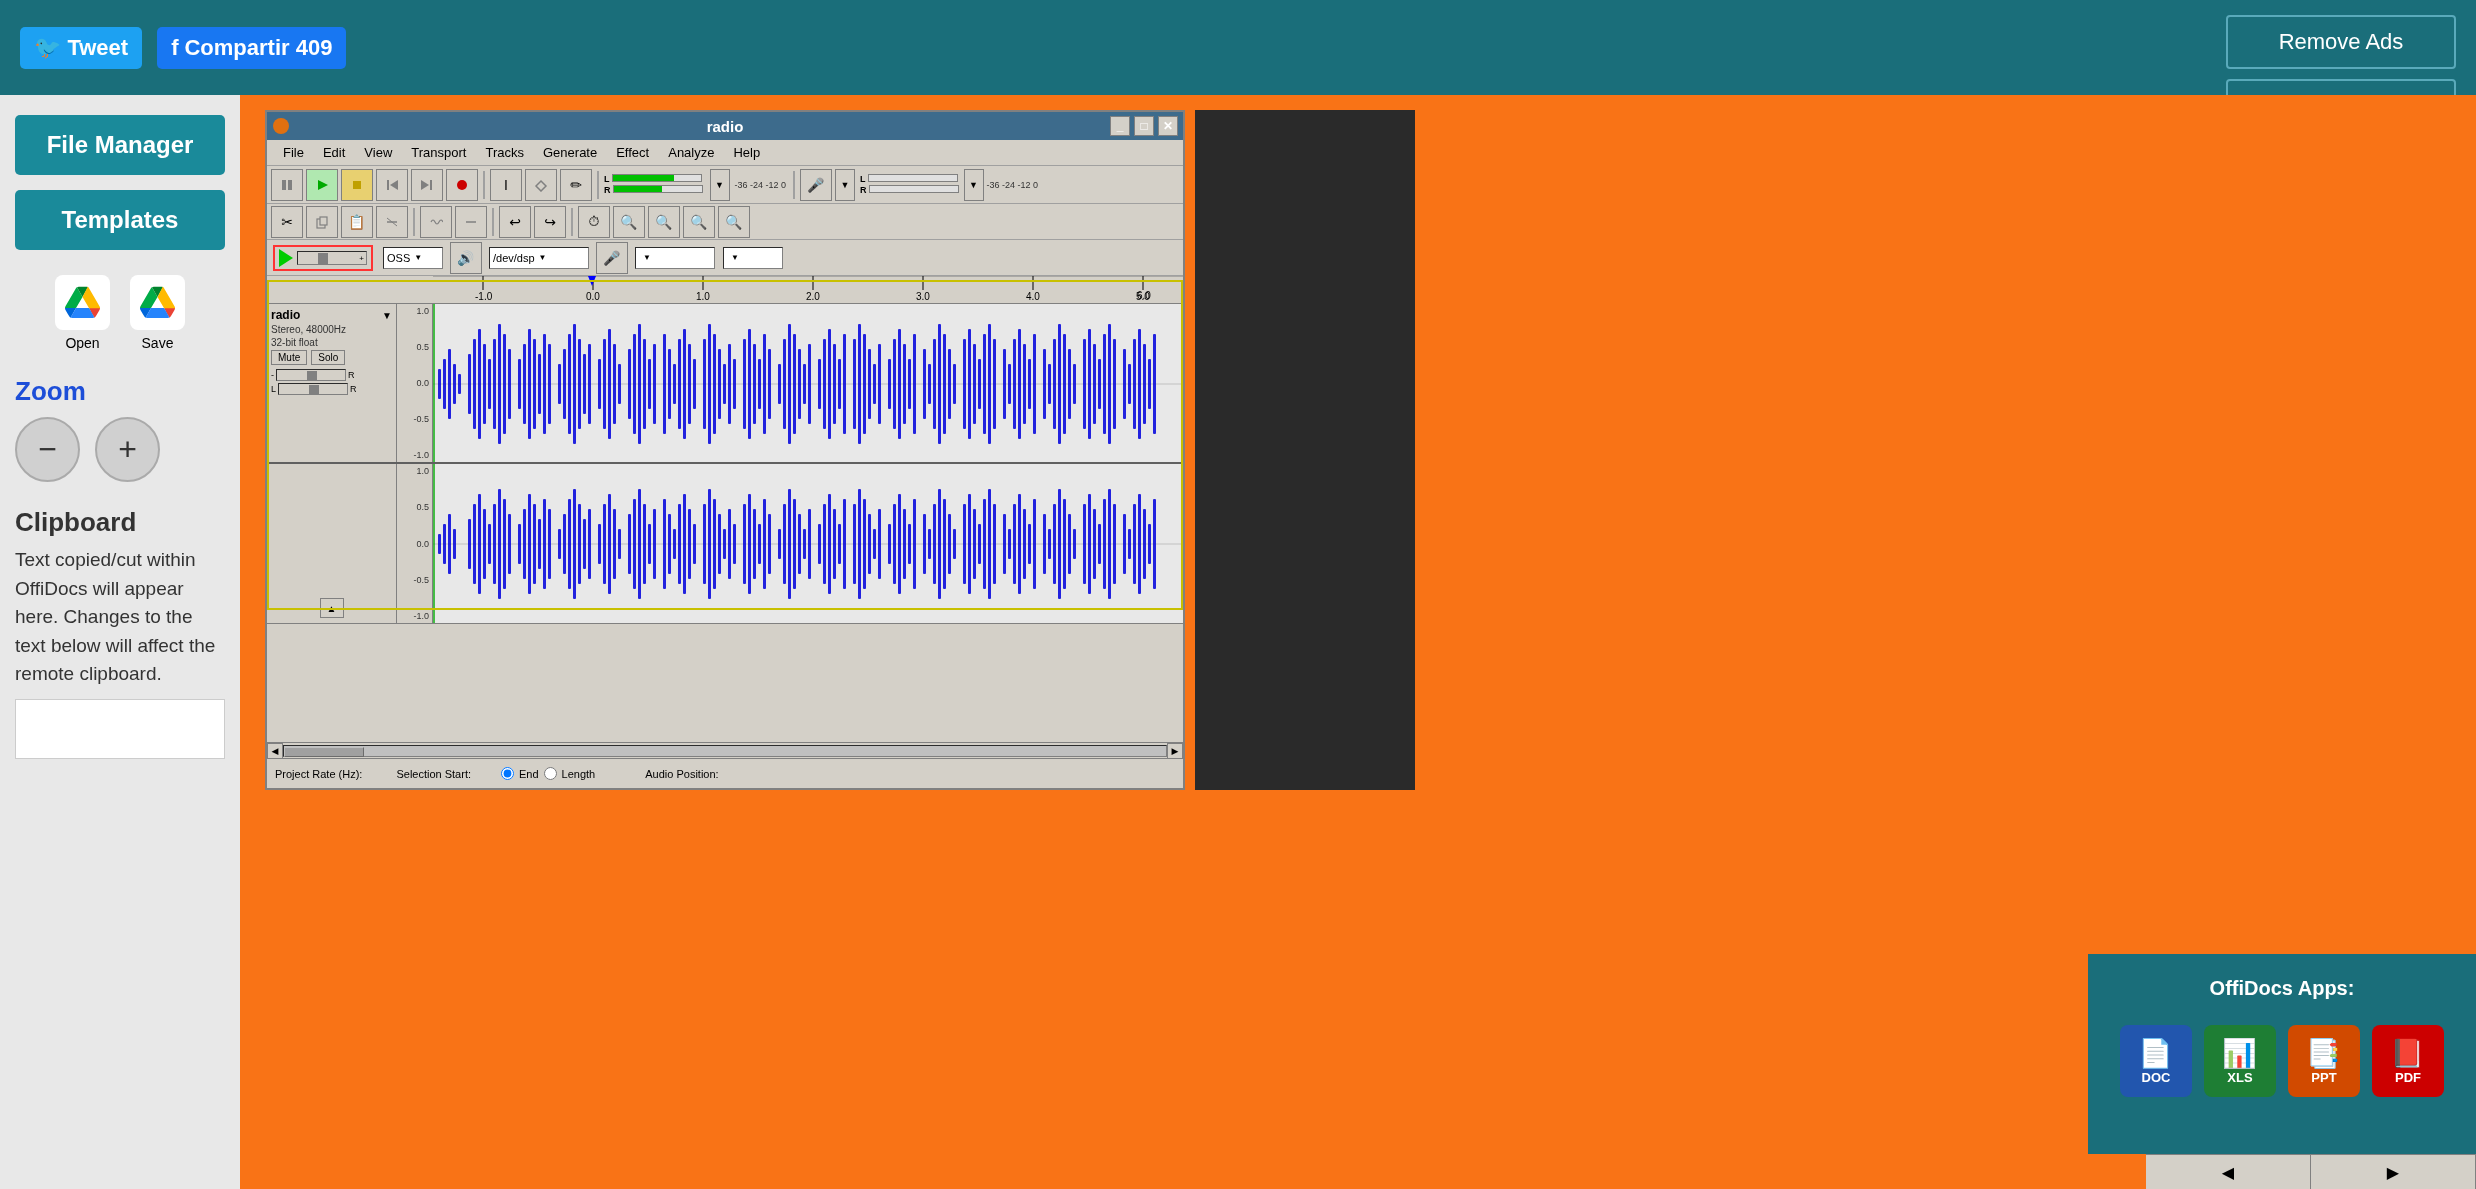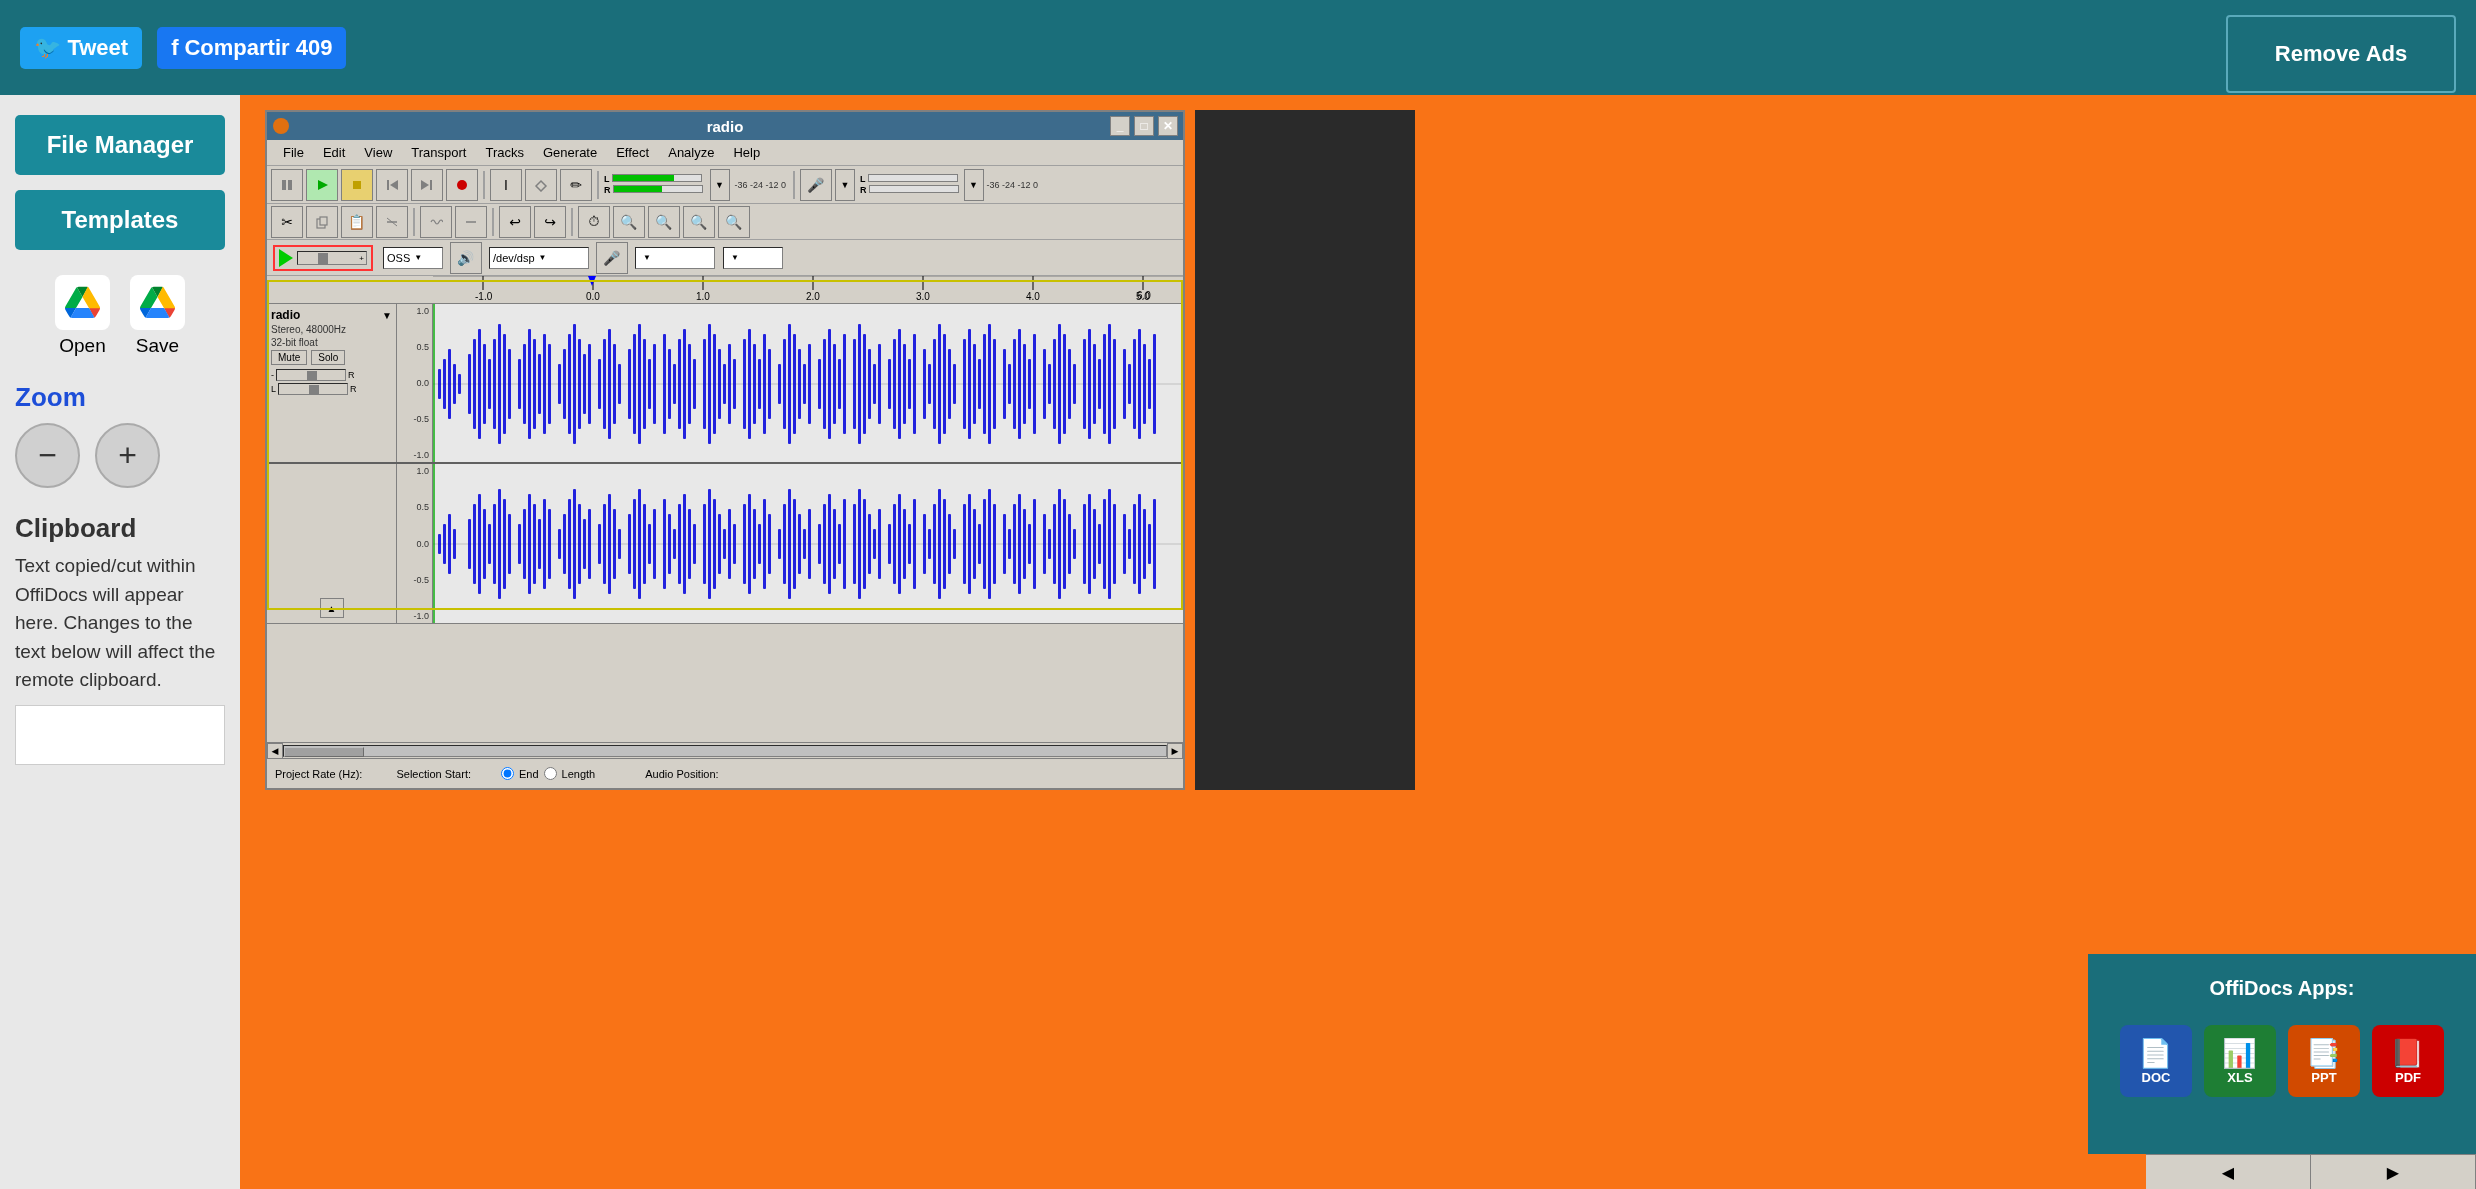--- a/index.html
+++ b/index.html
@@ -22,21 +22,21 @@
       font-size: 22px; font-weight: bold; color: white; border: none;
     }
     .twitter-btn { background: #1da1f2; }
     .facebook-btn { background: #1877f2; }
     .top-right-btns {
       position: absolute; right: 20px; top: 15px;
       display: flex; gap: 10px; flex-direction: column;
     }
     .top-action-btn {
       background: #1a6e7a; border: 2px solid #5aaabb; color: white;
-      padding: 24px 30px; font-size: 22px; font-weight: bold; cursor: pointer;
+      padding: 12px 30px; font-size: 22px; font-weight: normal; cursor: pointer;
       border-radius: 4px; min-width: 230px; text-align: center;
     }
 
     
     .left-sidebar {
       position: absolute;
       top: 95px; left: 0;
       width: 240px; height: calc(100% - 95px);
       background: #e8e8e8;
       padding: 20px 15px;
@@ -47,21 +47,21 @@
       background: #1a8a9a; color: white; border: none;
       padding: 16px; font-size: 24px; font-weight: bold; cursor: pointer;
       border-radius: 5px; text-align: center; width: 100%;
     }
     .drive-icons {
       display: flex; gap: 20px; align-items: center; justify-content: center;
       margin-top: 10px;
     }
     .drive-icon-item {
       display: flex; flex-direction: column; align-items: center; gap: 5px;
-      cursor: pointer; font-size: 19px;
+      cursor: pointer; font-size: 14px;
     }
     .drive-icon {
       width: 55px; height: 55px;
       background: white; border-radius: 8px;
       display: flex; align-items: center; justify-content: center;
       font-size: 28px;
     }
     .zoom-section { margin-top: 10px; }
     .zoom-label { font-size: 26px; font-weight: bold; color: #1d4ed8; margin-bottom: 10px; }
     .zoom-controls { display: flex; gap: 15px; align-items: center; }

